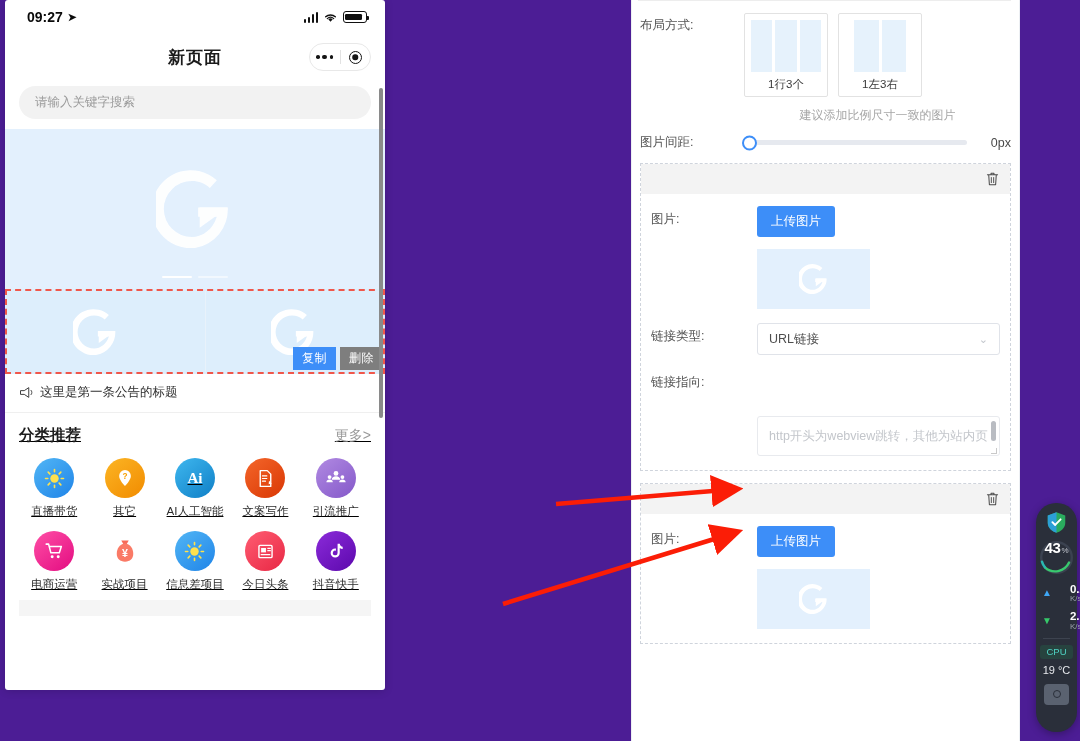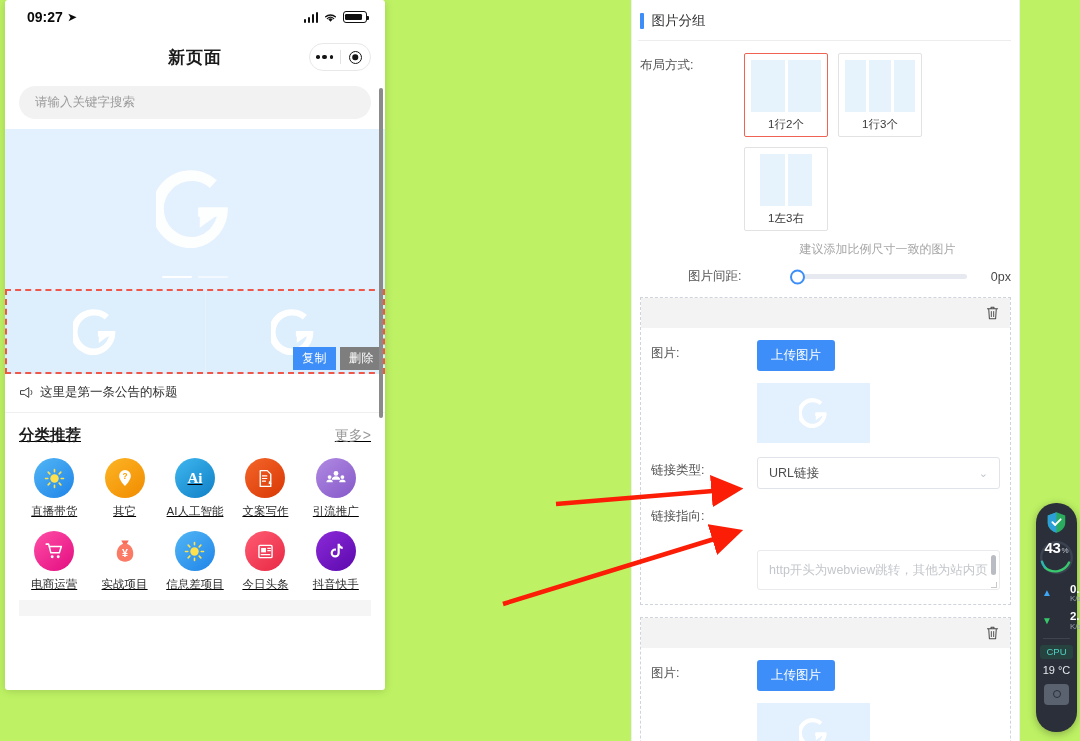--- a/index.html
+++ b/index.html
@@ -2,21 +2,21 @@
 <html><head>
 <meta charset="utf-8">
 <style>
   * { box-sizing: border-box; margin: 0; padding: 0; }
   html, body {
     width: 1080px; height: 741px;
     font-family: "Liberation Sans", "DejaVu Sans", sans-serif;
     background: #ffffff;
     overflow: hidden;
   }
-  .stage { position: relative; width: 1080px; height: 741px; background:#bef264; }
+  .stage { position: relative; width: 1080px; height: 741px; background:#4c1d95; }
 
   
   .phone {
     position: absolute; left: 5px; top: 0; width: 380px; height: 690px;
     background: #ffffff;
     box-shadow: 0 1px 8px rgba(0,0,0,0.16);
     border-radius: 3px;
     overflow: hidden;
   }
   .statusbar {
@@ -126,21 +126,21 @@
   .thumb .pic.l3r { gap:3px; }
   .thumb .pic.l3r .right { display:flex; flex-direction:column; gap:3px; flex:1;}
   .thumb .pic.l3r .right .rtop { flex: 1.05; background:#e6f2fc;}
   .thumb .pic.l3r .right .rbot { flex: 1; display:flex; gap:3px;}
   .thumb .pic.l3r .right .rbot div { flex:1; background:#e6f2fc;}
   .thumb .cap { text-align:center; font-size:11.5px; color:#3a3a3a; padding:5px 0 4px;}
 
   .hint { font-size:12px; color:#a6a6a6; text-align:center; padding: 10px 0 0; }
 
   .slider-row { display:flex; align-items:center; padding: 10px 8px 0 8px; }
-  .slider-row .row-label { padding-top:0;margin-left:48px; }
+  .slider-row .row-label { padding-top:0; }
   .slider-track { flex:1; height: 5px; background:#e6e9ef; border-radius:3px; position:relative; margin-right:10px;}
   .slider-knob { position:absolute; left:-2px; top:50%; transform:translateY(-50%); width:15px;height:15px;border-radius:50%;background:#fff;border:2.2px solid #3d8ef8;}
   .slider-val { font-size:12.5px;color:#4a4a4a; width:34px; text-align:right;}
 
   .card { margin: 12px 8px 0 8px; border:1px dashed #cfd4dc; }
   .card-head { height: 30px; background:#f3f3f3; display:flex; align-items:center; justify-content:flex-end; padding-right:10px;}
   .trash { width:15px;height:16px; cursor:pointer; }
   .card-body { padding: 12px 0 14px; }
   .crow { display:flex; padding: 0 10px 0 10px; align-items:flex-start; }
   .crow + .crow { margin-top: 14px; }
@@ -398,38 +398,27 @@
     </div>
 
     <div class="phone-scroll"></div>
   </div>
 
   <div class="vline-left"></div>
   <div class="vline-right"></div>
 
   <div class="panel">
 
-    <div class="panel-head">
-      <span class="panel-bar"></span>
-      <span class="panel-title">图片分组</span>
-    </div>
     <div class="panel-rule"></div>
 
     <div class="row">
       <div class="row-label">布局方式:</div>
       <div class="row-body">
         <div class="thumbs">
 
-          <div class="thumb active">
-            <div class="pic">
-                <div></div>
-                <div></div>
-              </div>
-            <div class="cap">1行2个</div>
-          </div>
 
           <div class="thumb">
             <div class="pic">
                 <div></div>
                 <div></div>
                 <div></div>
               </div>
             <div class="cap">1行3个</div>
           </div>
 

